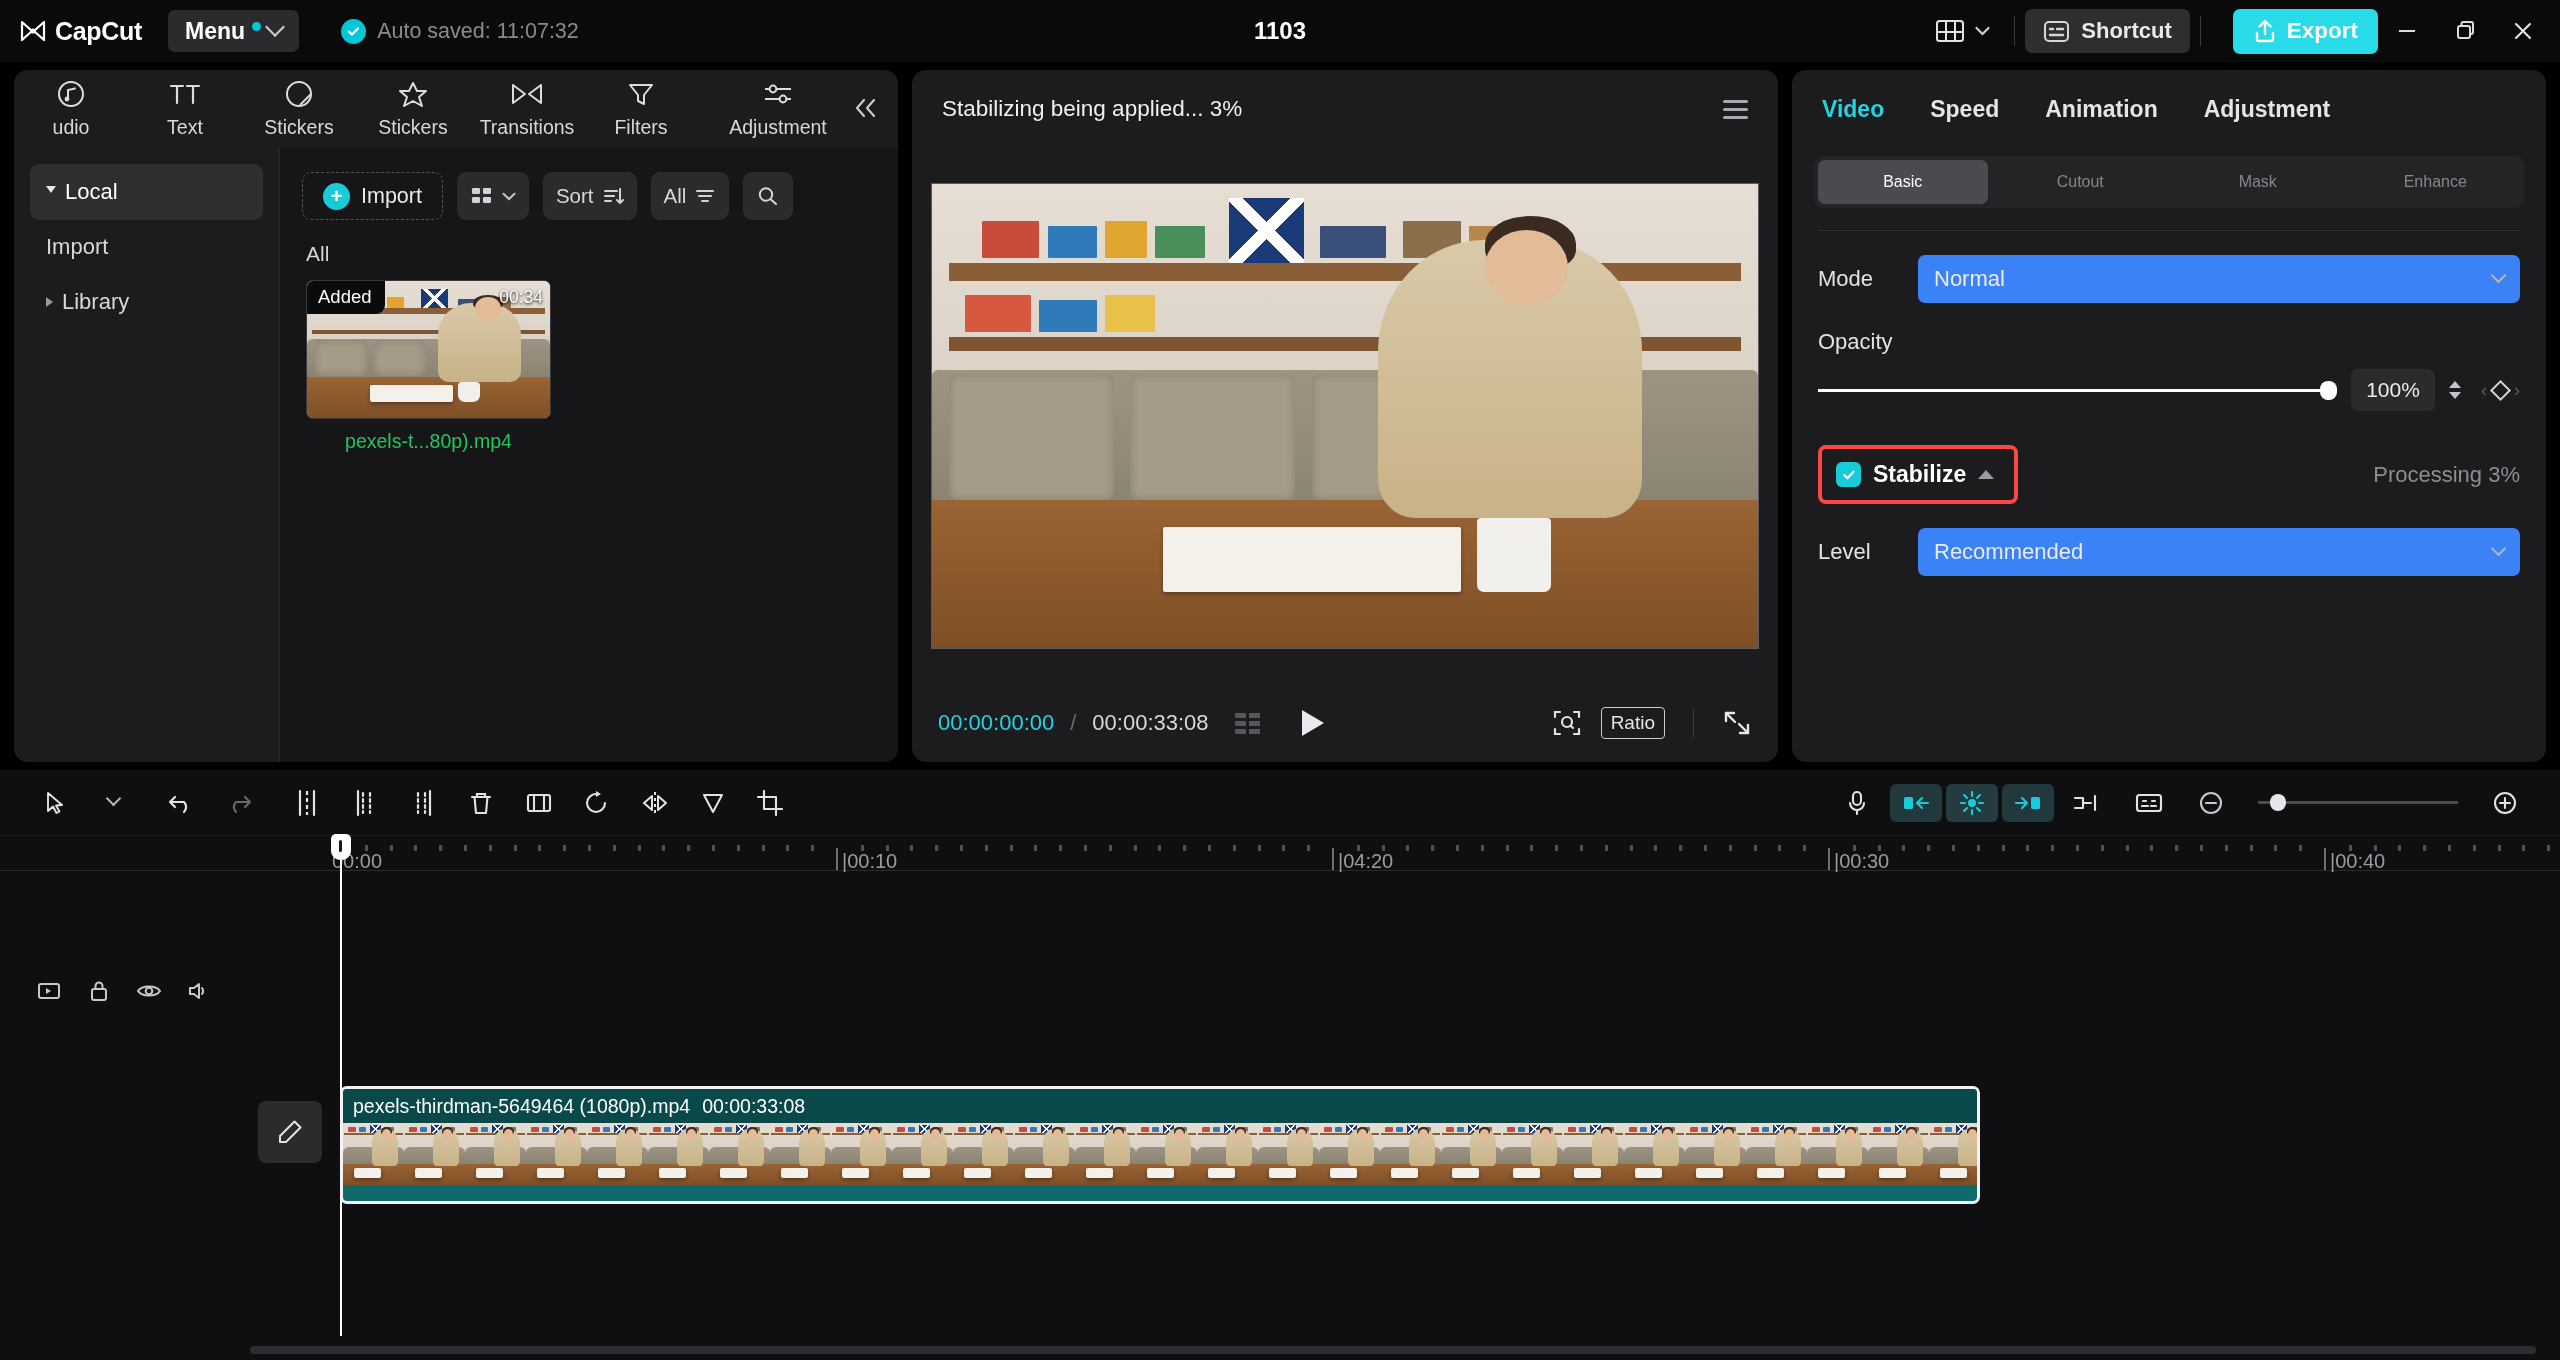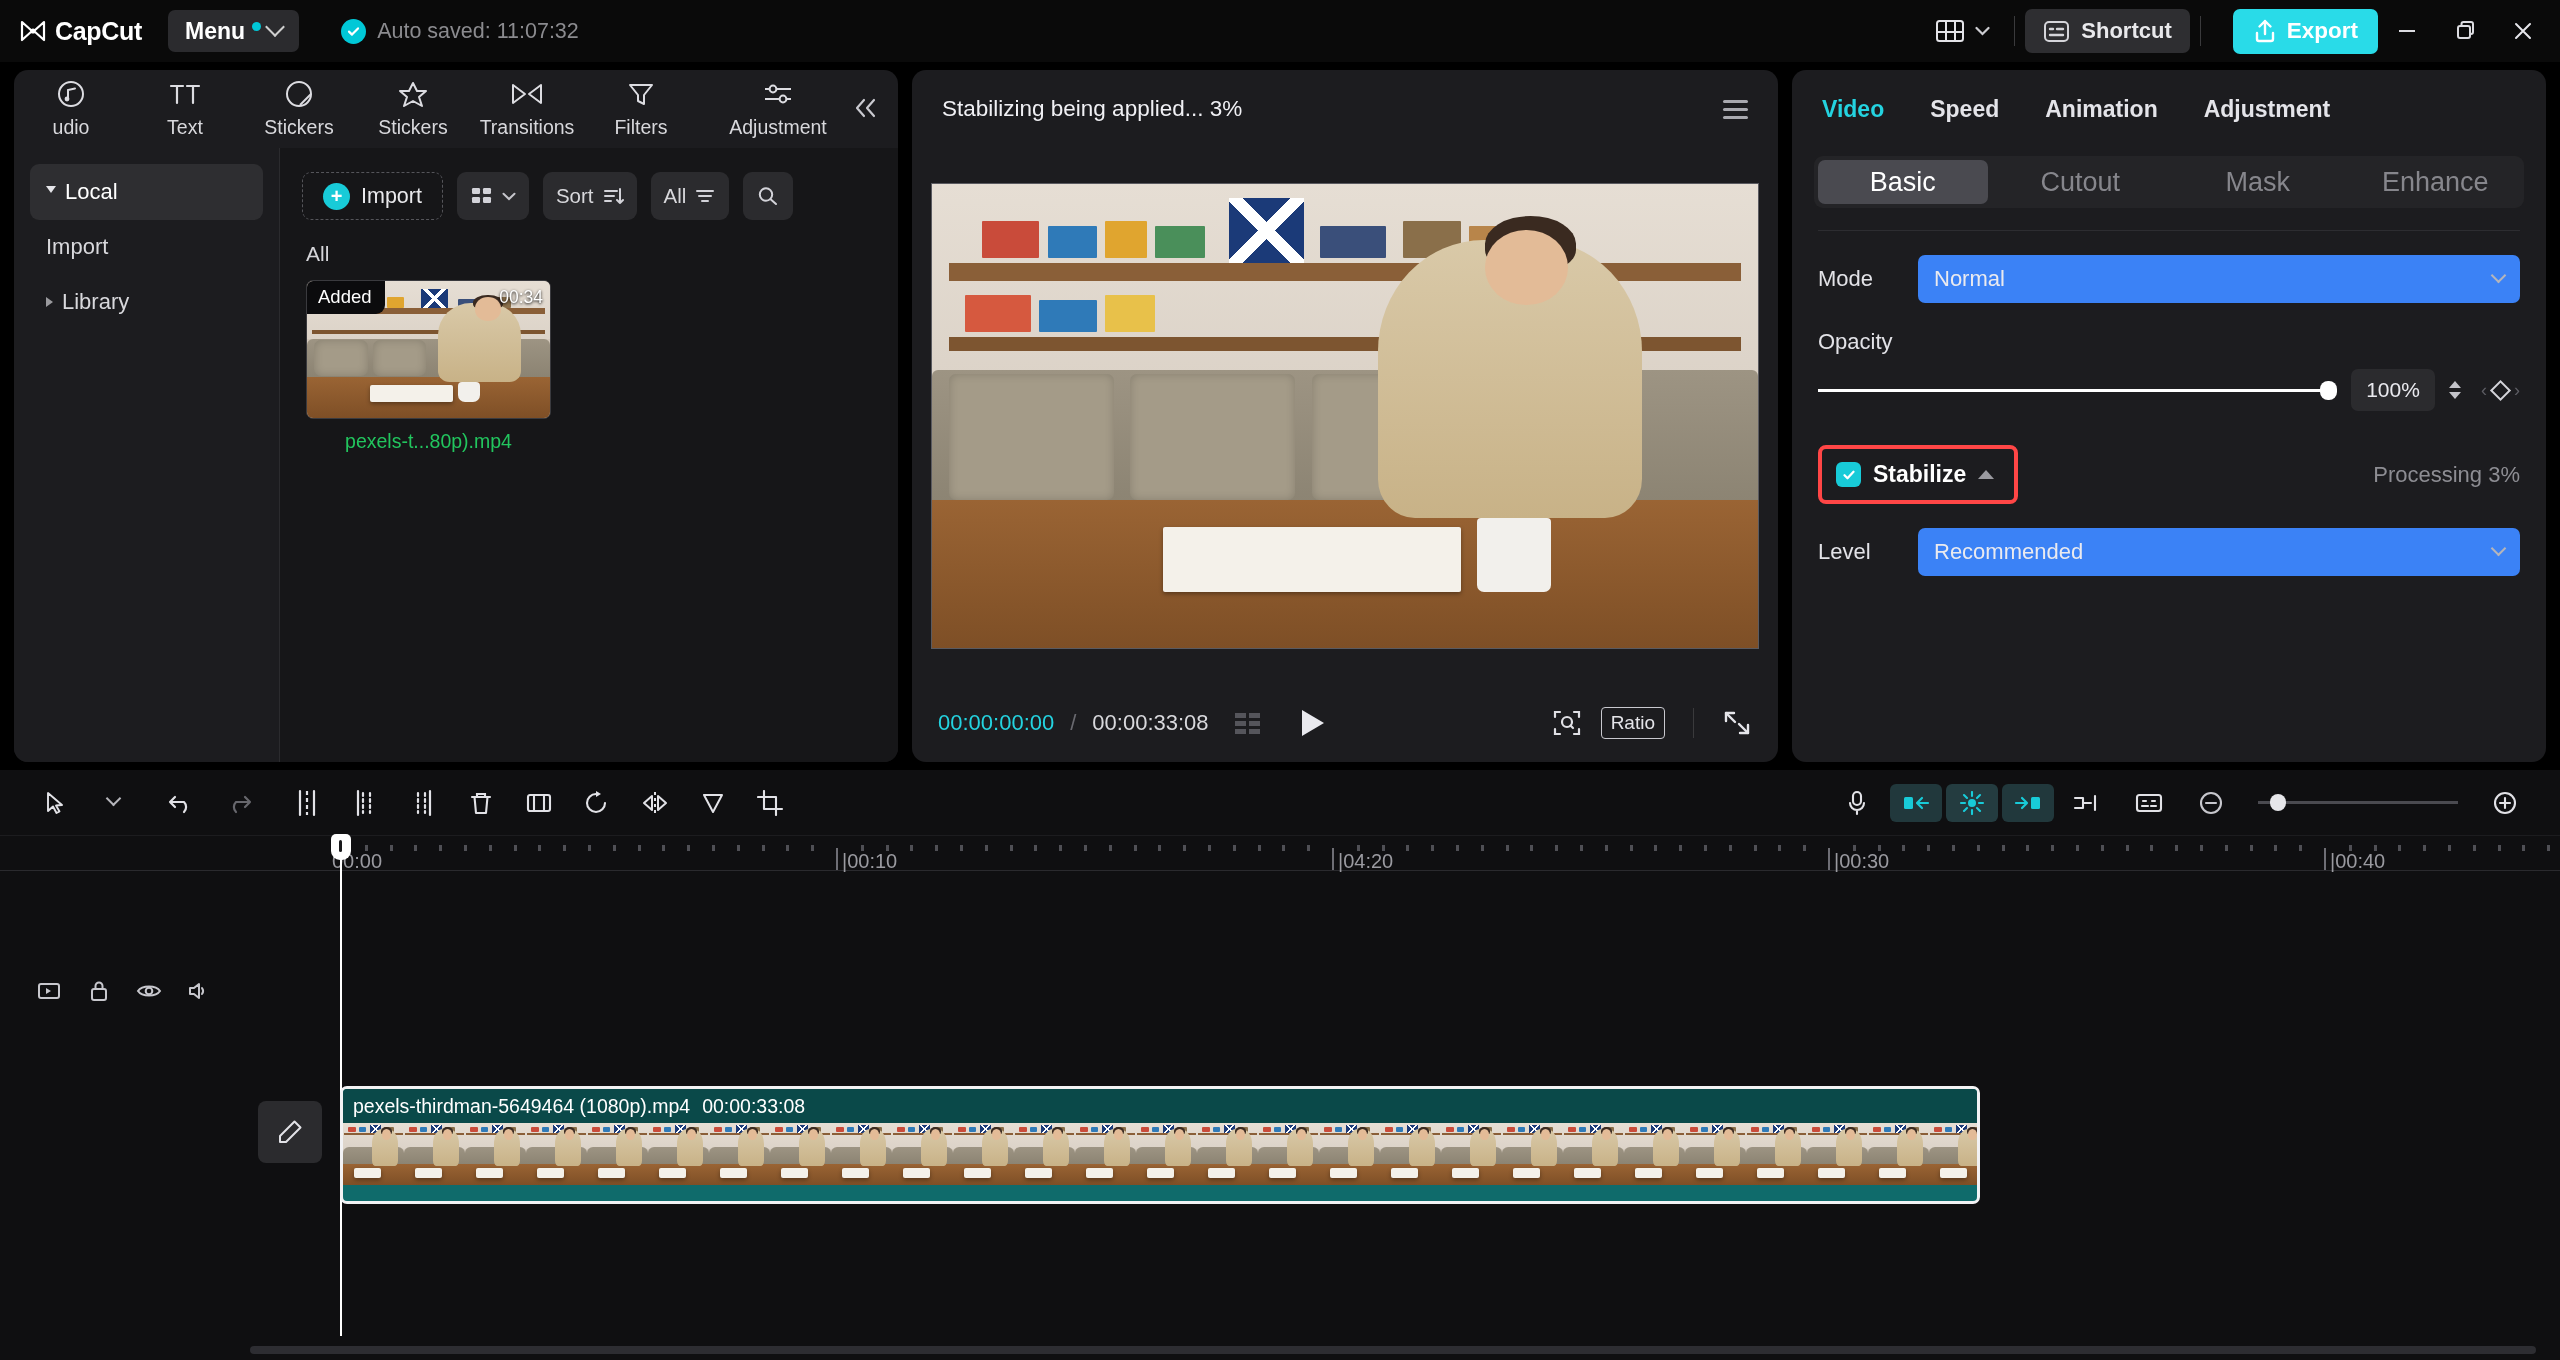--- a/index.html
+++ b/index.html
@@ -133,21 +133,21 @@
     position: absolute; left: 1792px; top: 8px; width: 754px; height: 692px;
     background: #1c1c1f; border-radius: 14px; overflow: hidden;
   }
   .ptabs { height: 78px; display:flex; align-items:center; gap: 46px; padding: 0 30px; }
   .ptab { color: #e4e4e9; font-size: 23px; font-weight: 600; cursor: pointer; }
   .ptab.active { color: #24d3e0; }
   .psub {
     margin: 8px 22px 0 22px; height: 52px; border-radius: 9px; background: #242427;
     display: flex; align-items: center;
   }
-  .psub-item { flex: 1; text-align: center; font-size: 27px; color: #86868c; height: 44px; line-height: 44px; margin: 4px; border-radius: 7px; cursor: pointer; }
+  .psub-item { flex: 1; text-align: center; font-size: 16px; color: #86868c; height: 44px; line-height: 44px; margin: 4px; border-radius: 7px; cursor: pointer; }
   .psub-item.active { background: #4a4a50; color: #fff; }
   .hr { height: 1px; background: #2d2d31; margin: 22px 26px 0 26px; }
   .prow { display: flex; align-items: center; padding: 0 26px; margin-top: 24px; }
   .plabel { width: 100px; color: #e2e2e7; font-size: 22px; }
   .pselect {
     flex: 1; height: 48px; background: #3b82f6; border-radius: 7px;
     display:flex; align-items:center; justify-content: space-between; padding: 0 16px;
     color: #eaeaef; font-size: 22px; cursor: pointer;
   }
   .sel-chev { width: 11px; height: 11px; border-right: 2.4px solid #b5b5bb; border-bottom: 2.4px solid #b5b5bb; transform: rotate(45deg); position: relative; top: -4px; }
@@ -239,20 +239,21 @@
 
     <div class="autosave">
       <span class="check-badge">
         <svg class="icon-svg" width="15" height="15" viewBox="0 0 15 15">
             <path d="M3 7.6 L6 10.6 L12 4.4" fill="none" stroke="#fff" stroke-width="2.2" stroke-linecap="round" stroke-linejoin="round"></path>
           </svg>
       </span>
       <span class="autosave-text">Auto saved: 11:07:32</span>
     </div>
 
+    <div class="project-title">1103</div>
 
     <div class="tb-right">
       <div class="layout-btn">
         <span>
           <svg class="icon-svg" width="30" height="26" viewBox="0 0 30 26">
             <rect x="2" y="3" width="26" height="20" rx="2.5" fill="none" stroke="#e3e3e8" stroke-width="2"></rect>
             <line x1="11" y1="3" x2="11" y2="23" stroke="#e3e3e8" stroke-width="2"></line>
             <line x1="20" y1="3" x2="20" y2="23" stroke="#e3e3e8" stroke-width="2"></line>
             <line x1="2" y1="14" x2="28" y2="14" stroke="#e3e3e8" stroke-width="2"></line>
           </svg>

